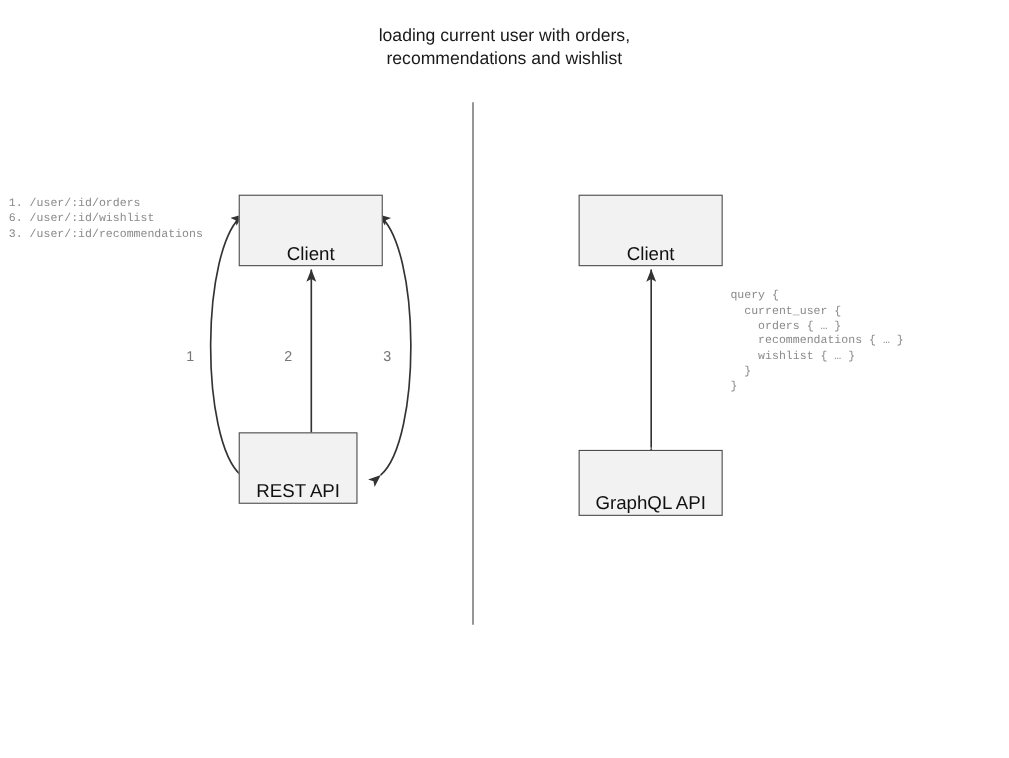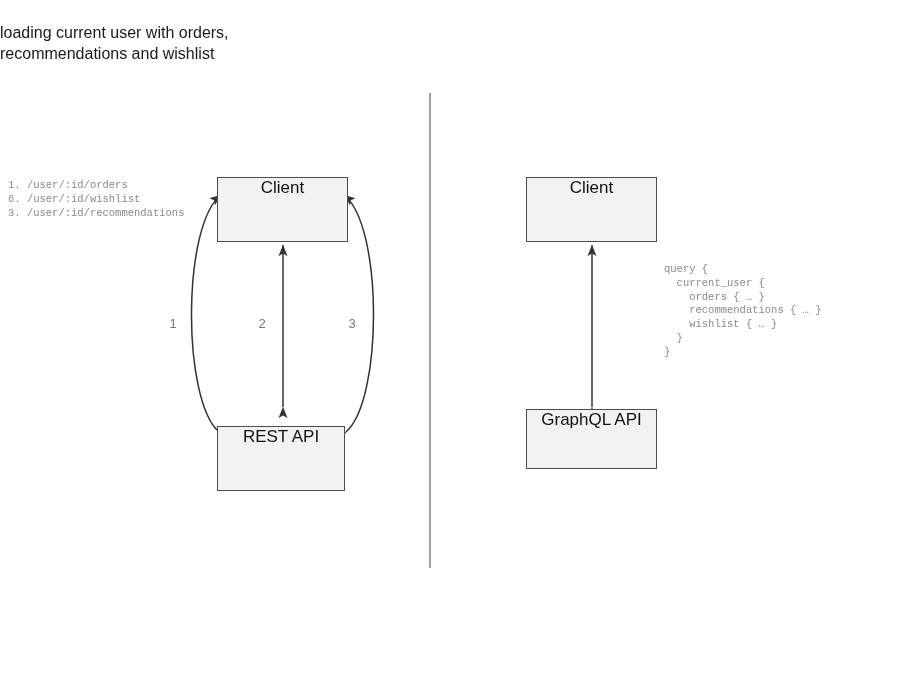--- a/index.html
+++ b/index.html
@@ -21,40 +21,41 @@
     left: 0;
     top: 0;
     width: 917px;
     height: 689px;
   }
   .diagram-title {
     position: absolute;
     left: 0;
     top: 22px;
     width: 917px;
+    text-align: center;
     font-family: "Liberation Sans", sans-serif;
     font-size: 16px;
     line-height: 21px;
     color: #1a1a1a;
     white-space: pre-line;
   }
   .node-box {
     position: absolute;
     box-sizing: border-box;
     background: #f2f2f2;
     border: 1.3px solid #4d4d4d;
     display: flex;
-    align-items: flex-start;
+    align-items: flex-end;
     justify-content: center;
     font-family: "Liberation Sans", sans-serif;
     font-size: 17px;
     color: #111111;
   }
   #client-rest-box  { left: 217px; top: 177px; width: 131px; height: 65px; }
-  #rest-api-box     { left: 217px; top: 426px; width: 128px; height: 65px; }
+  #rest-api-box     { left: 217px; top: 393px; width: 108px; height: 65px; }
   #client-gql-box   { left: 526px; top: 177px; width: 131px; height: 65px; }
   #graphql-api-box  { left: 526px; top: 409px; width: 131px; height: 60px; }
 
   .code-block {
     position: absolute;
     font-family: "Liberation Mono", monospace;
     font-size: 10.5px;
     line-height: 13.8px;
     color: #8a8a8a;
     white-space: pre;

